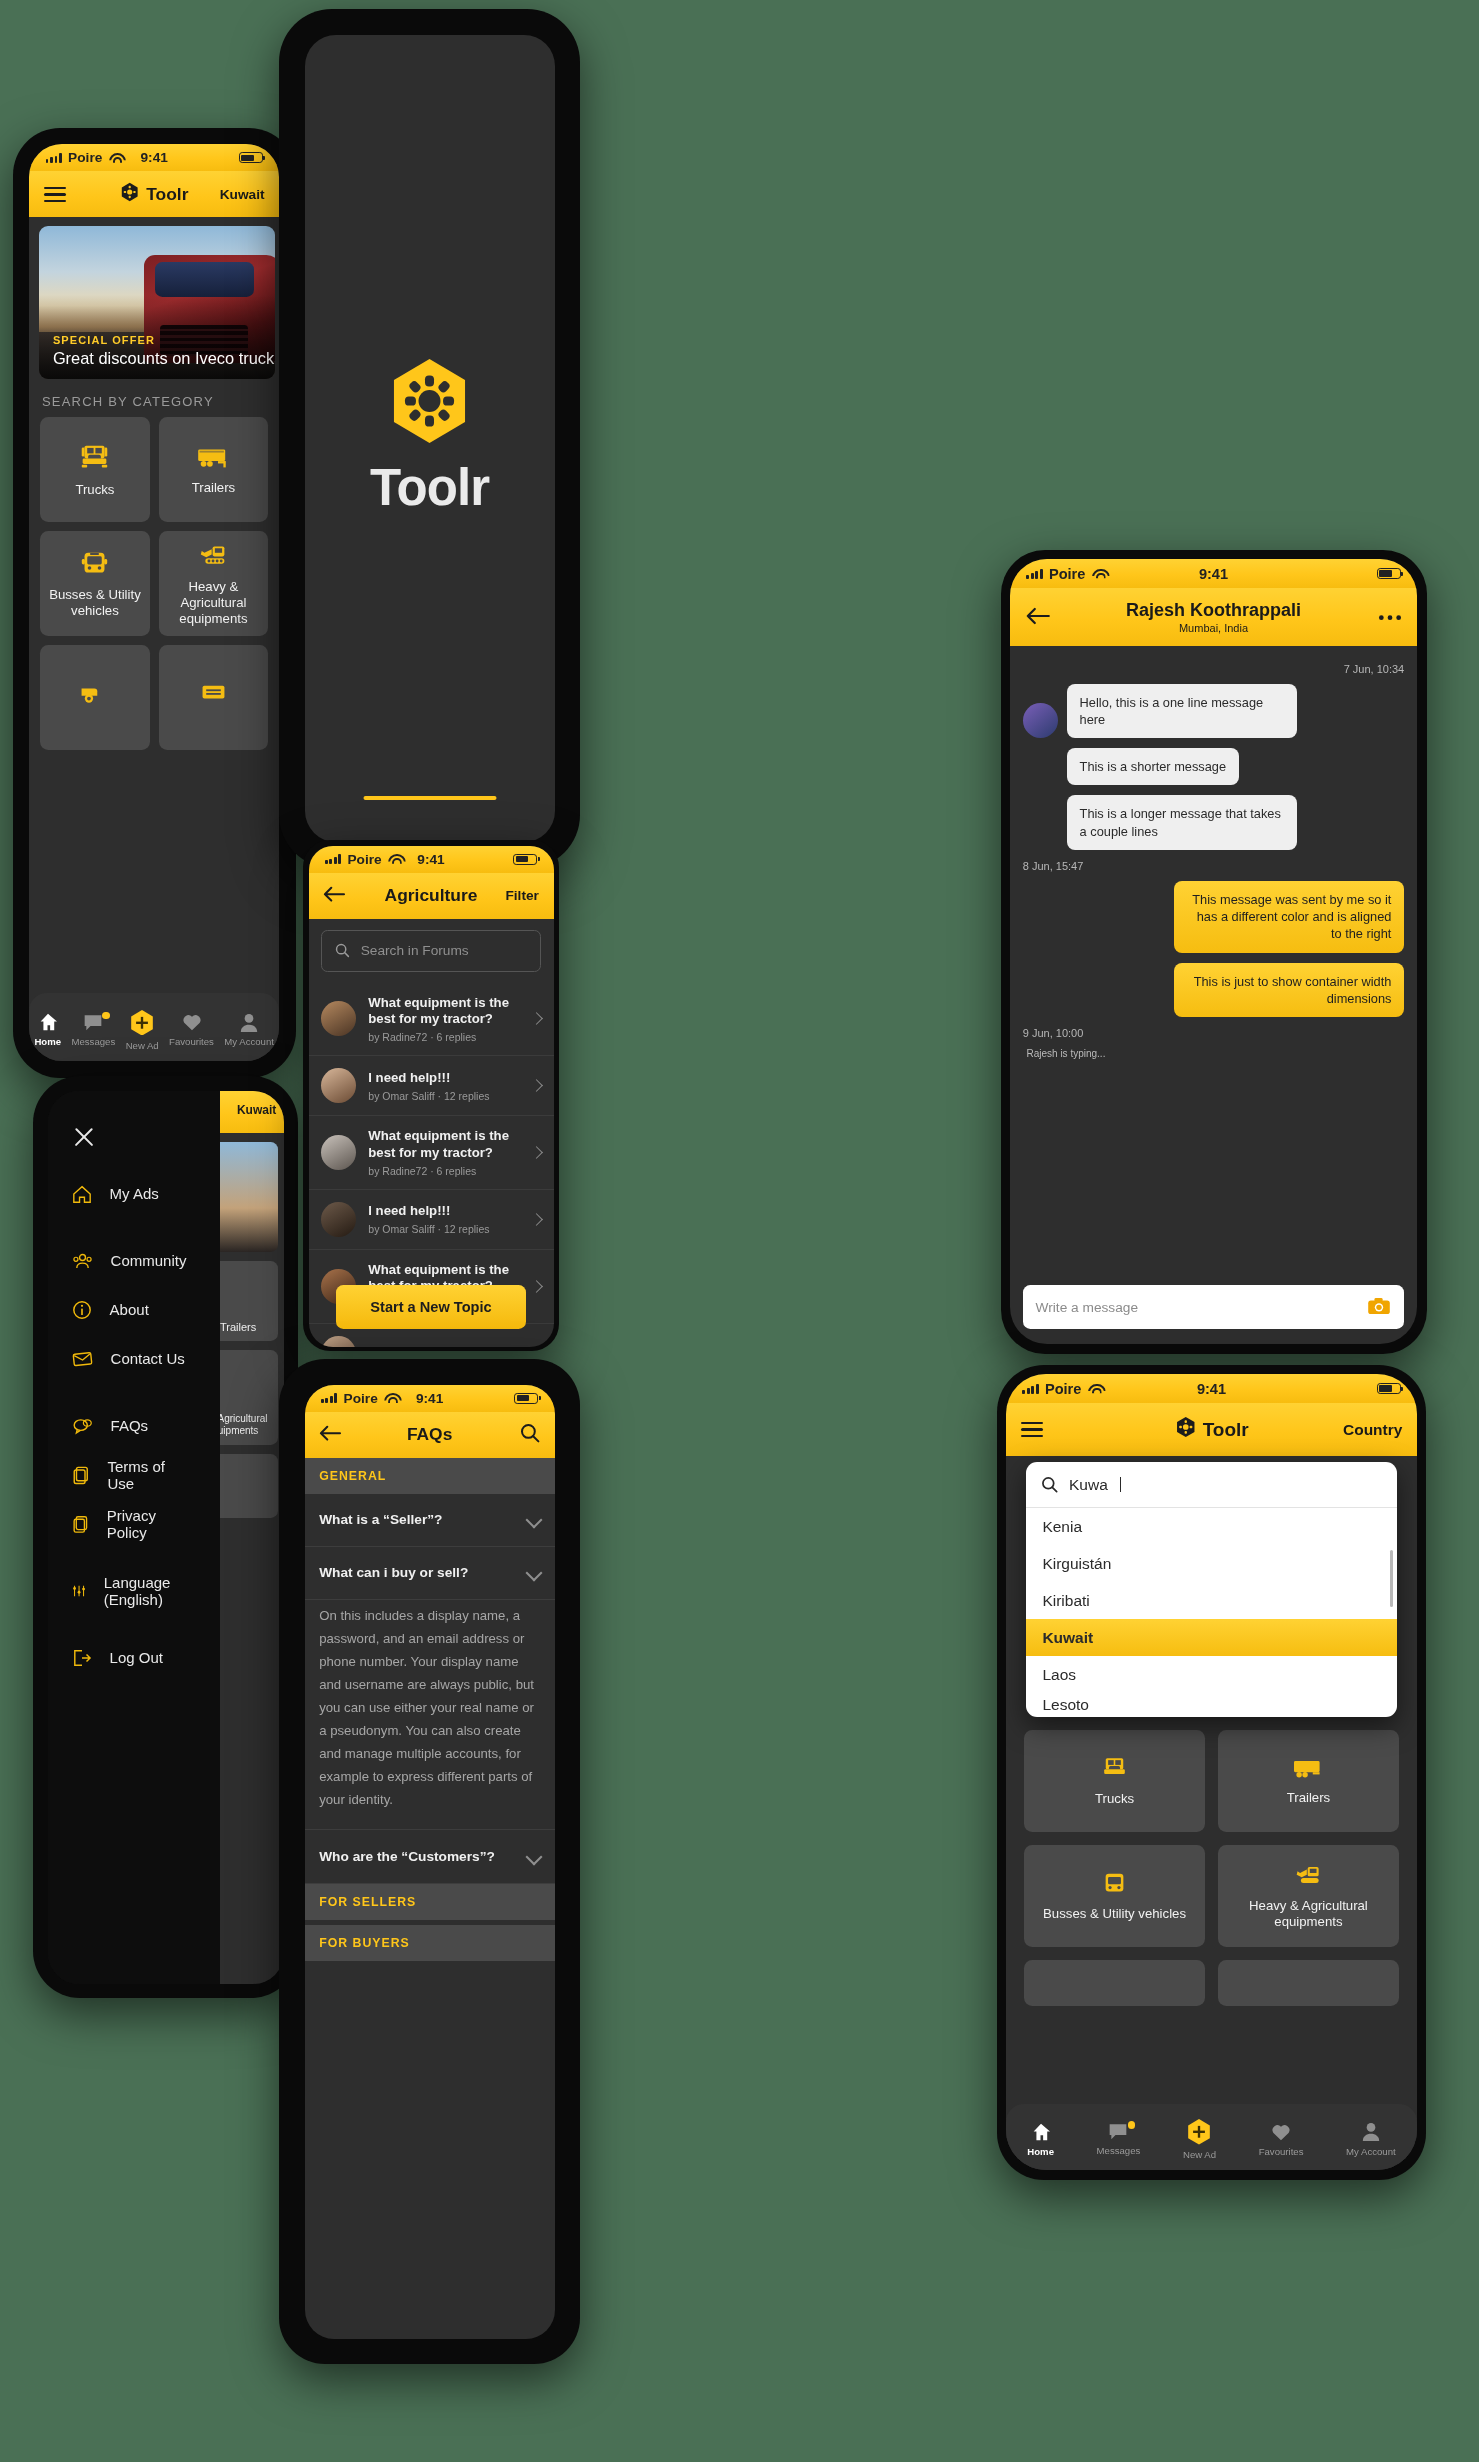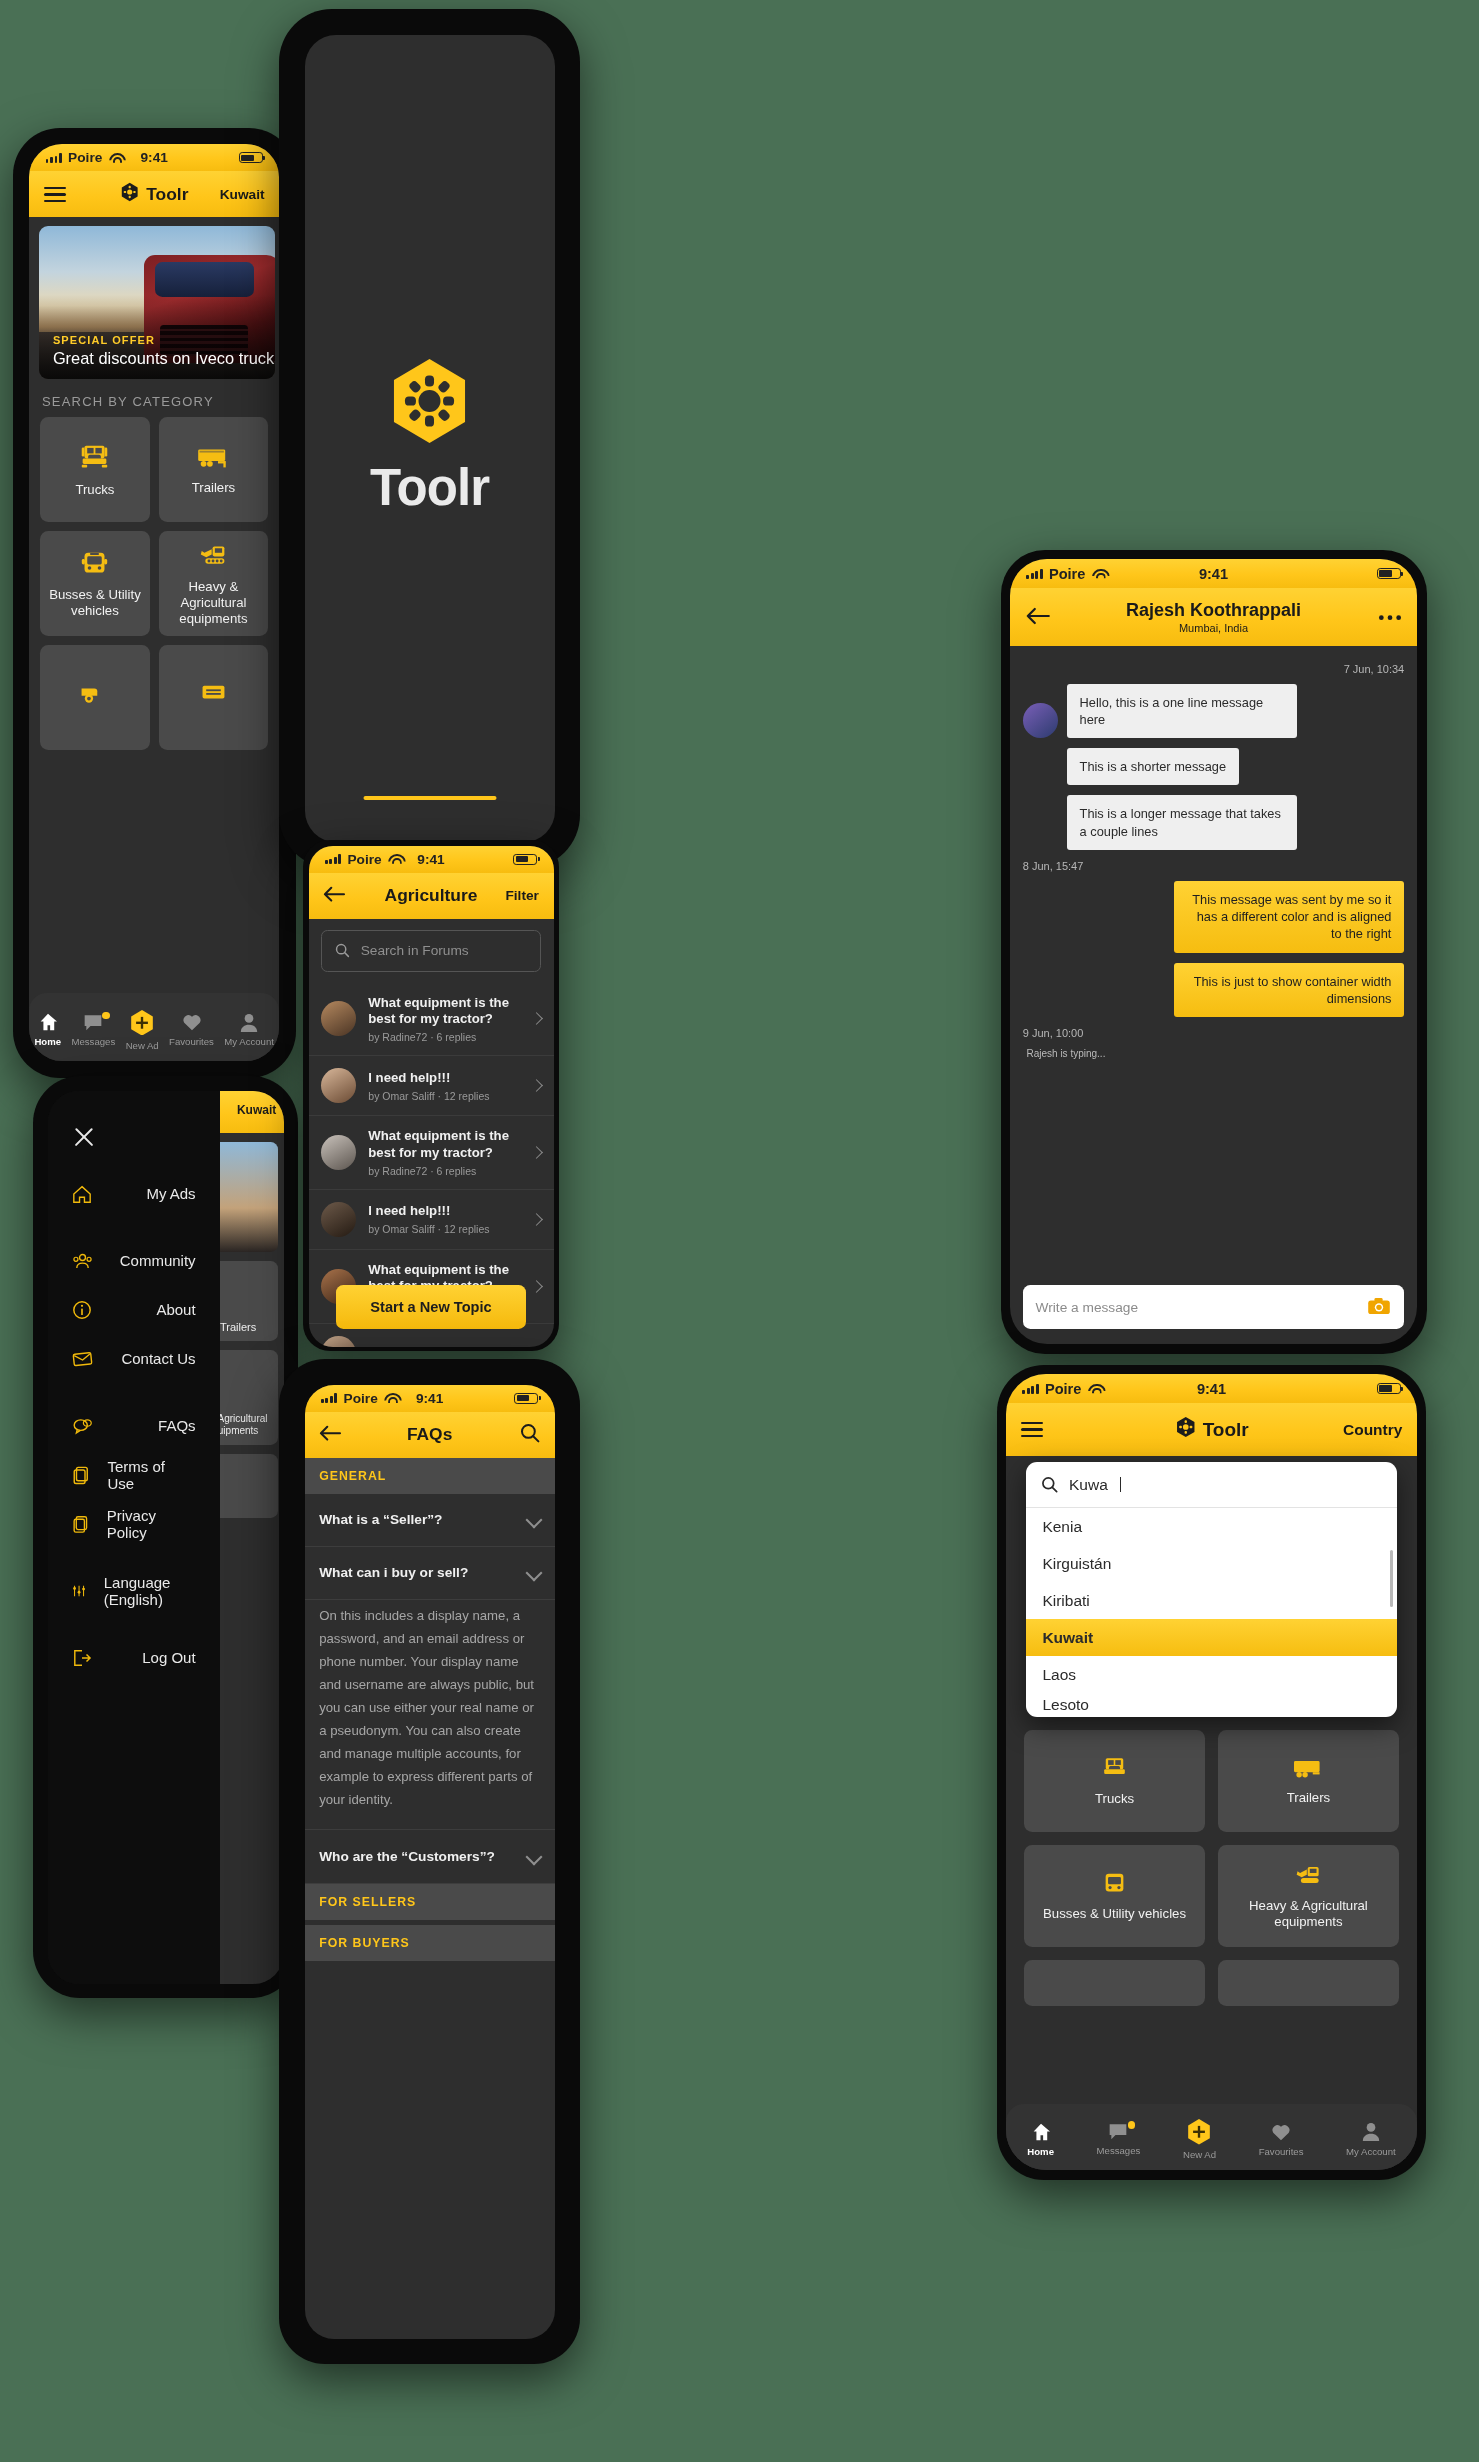--- a/index.html
+++ b/index.html
@@ -118,21 +118,21 @@
   .splash { background:#2e2e2e; display:flex; flex-direction:column; align-items:center; justify-content:center; height:100%; }
   .splash-word { font-size:51px; font-weight:700; color:#eaeaea; letter-spacing:-0.9px; margin-top:12.8px;}
   .splash-bar { position:absolute; bottom:42px; left:50%; transform:translateX(-50%);
     width:133px; height:3.7px; background:#ffc61a; border-radius:2.7px; }
 
   
   .drawer { position:absolute; inset:0; background:#0d0d0d; padding:25.6px 0 0 0; }
   .drawer-close { width:24px;height:24px; margin:9px 0 0 24px; position:relative; }
   .drawer-close::before,.drawer-close::after{content:"";position:absolute;left:0;top:11px;width:24px;height:2.4px;background:#e8e8e8;border-radius:1.8px;}
   .drawer-close::before{transform:rotate(45deg)} .drawer-close::after{transform:rotate(-45deg)}
-  .drawer-item { display:flex; align-items:center; gap:18px; padding:0 24px; height:31px; margin-bottom:0;justify-content:space-between; }
+  .drawer-item { display:flex; align-items:center; gap:18px; padding:0 24px; height:31px; margin-bottom:0; }
   .drawer-item .d-label { color:#e9e9e9; font-size:15px; }
   .d-gap { height:18px; }
 
   
   .search-field {
     margin:11px 12.8px; height:42px; border:1.3px solid #555; border-radius:6.4px;
     display:flex; align-items:center; gap:11px; padding:0 12.8px; color:#8f8f8f; font-size:13.7px;
   }
   .topic { display:flex; align-items:center; gap:12px; padding:12px 12.8px; border-bottom:0.9px solid #3b3b3b;}
   .avatar { width:35px;height:35px;border-radius:50%; flex:0 0 auto; background:#6a5a4a; overflow:hidden; position:relative;}
@@ -147,21 +147,21 @@
     display:flex; align-items:center; justify-content:center;
     color:#1d1d1d; font-size:14.6px; font-weight:700;
   }
 
   
   .chat-body { padding:11px 12.8px 0; }
   .chat-date { color:#b7b7b7; font-size:11px; text-align:right; margin:5.5px 0 9px;}
   .chat-date.left { text-align:left; }
   .row { display:flex; align-items:flex-end; gap:9px; margin-bottom:10px;}
   .row.me { justify-content:flex-end; }
-  .bubble { max-width:230px; border-radius:3px; padding:10px 12.8px; font-size:12.8px; line-height:1.35;}
+  .bubble { max-width:230px; border-radius:8px; padding:10px 12.8px; font-size:12.8px; line-height:1.35;}
   .bubble.them { background:#efefef; color:#2b2b2b; }
   .bubble.me { background:linear-gradient(180deg,#ffd233,#f6bd10); color:#1f1f1f; text-align:right;}
   .typing { color:#bbb; font-size:10px; margin:1.8px 0 7.3px 3.7px;}
   .composer {
     position:absolute; left:12.8px; right:12.8px; bottom:14.6px; height:44px;
     background:#fff; border-radius:7.3px; display:flex; align-items:center;
     padding:0 12.8px; color:#8b8b8b; font-size:13.7px;
   }
 
   

